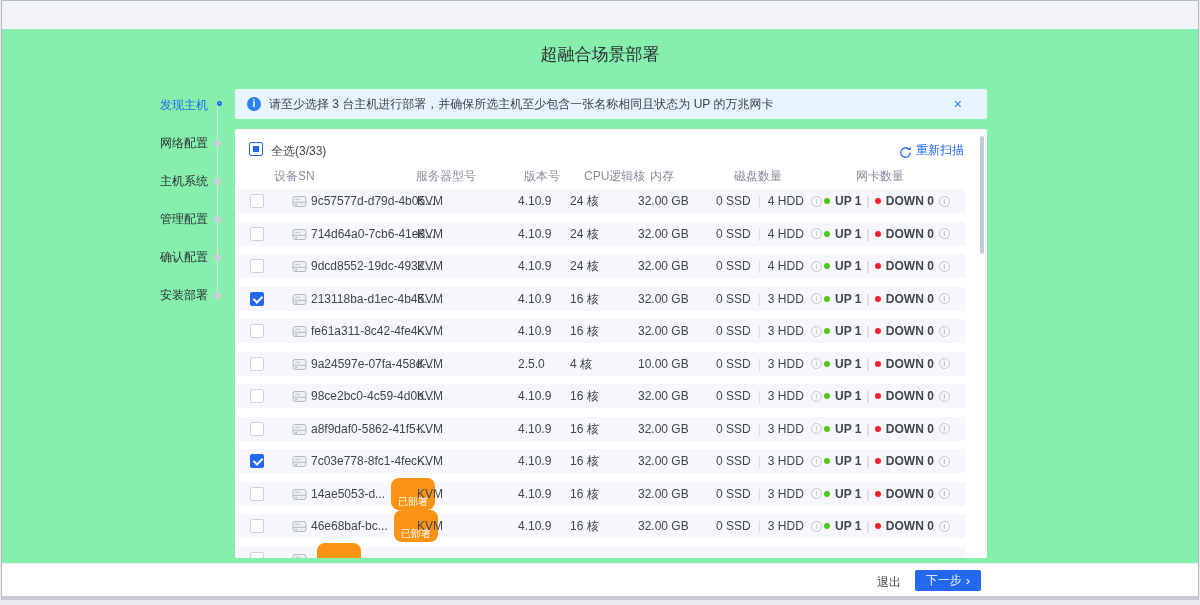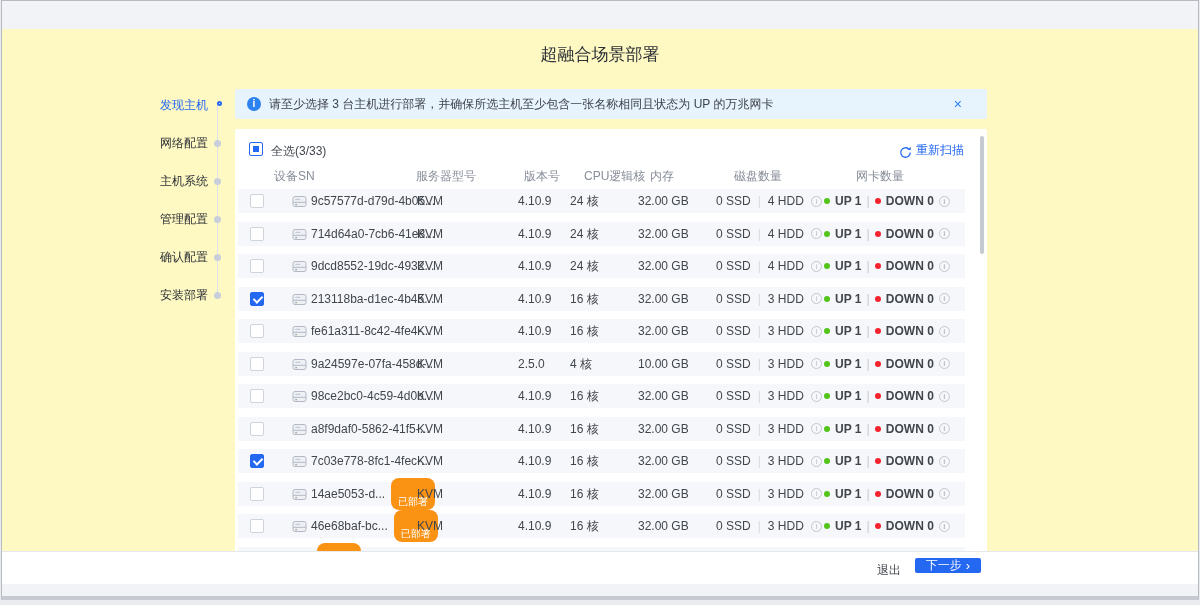--- a/index.html
+++ b/index.html
@@ -19,21 +19,21 @@
     background:#fff; border-bottom:1px solid #e8eaee;
   }
   .brand{ position:absolute; left:20px; top:7px; font-size:12px; color:#3a3f47; }
   .lang{ position:absolute; right:16px; top:6px; display:flex; align-items:center; gap:5px;
          font-size:12px; color:#3a3f47; cursor:pointer; }
   .lang svg{ display:block; }
   .caret{ width:7px; height:7px; border-right:1px solid #5a606a; border-bottom:1px solid #5a606a;
           transform:rotate(45deg) translateY(-2px); margin-left:1px; }
 
   
-  .main{ position:absolute; top:28px; left:0; right:0; bottom:33px; background:#fef9c3; }
+  .main{ position:absolute; top:28px; left:0; right:0; bottom:33px; background:#86efac; }
   .page-title{ position:absolute; top:14px; left:0; right:0; text-align:center;
                font-size:17px; font-weight:500; color:#2b2f36; }
 
   
   .stepper{ position:absolute; left:120px; top:68px; width:104px; }
   .stepper::before{ content:""; position:absolute; right:8px; top:8px; width:1px; height:190px;
                     background:#dde1e9; }
   .step{ position:relative; height:16px; margin-bottom:22px; padding-right:18px;
          text-align:right; font-size:12px; line-height:16px; color:#2b2f36; z-index:1; }
   .step .dot{ position:absolute; right:5px; top:4.5px; width:7px; height:7px; border-radius:50%;
@@ -93,25 +93,25 @@
            font-size:8px; line-height:10px; text-align:center; display:inline-block;
            font-style:normal; }
   .info-i::before{ content:"i"; }
   .dot-up{ width:6px; height:6px; border-radius:50%; background:#52c41a; display:inline-block; }
   .dot-down{ width:6px; height:6px; border-radius:50%; background:#f5222d; display:inline-block; }
 
   .scrollbar{ position:absolute; right:3px; top:7px; width:4px; height:118px;
               background:#c5c9d0; border-radius:2px; cursor:pointer; }
 
   
-  .footer{ position:absolute; left:0; right:0; bottom:12px; height:33px; background:#fff;
+  .footer{ position:absolute; left:0; right:0; bottom:0; height:33px; background:#fff;
            border-top:1px solid #e5e8ed; }
   .exit-btn{ position:absolute; right:297px; top:10px; font-size:12px; color:#41464d;
              cursor:pointer; }
-  .next-btn{ position:absolute; right:217px; top:6px; height:15px; line-height:21px;
+  .next-btn{ position:absolute; right:217px; top:6px; height:21px; line-height:21px;
              padding:0 11px; background:#2468f2; color:#fff; font-size:12px; border:none;
              border-radius:2px; cursor:pointer; display:flex; align-items:center; gap:4px; }
   .next-chevron{ font-size:13px; line-height:19px; }
 </style>
 </head>
 <body>
 
 <div class="screen">
 
 

